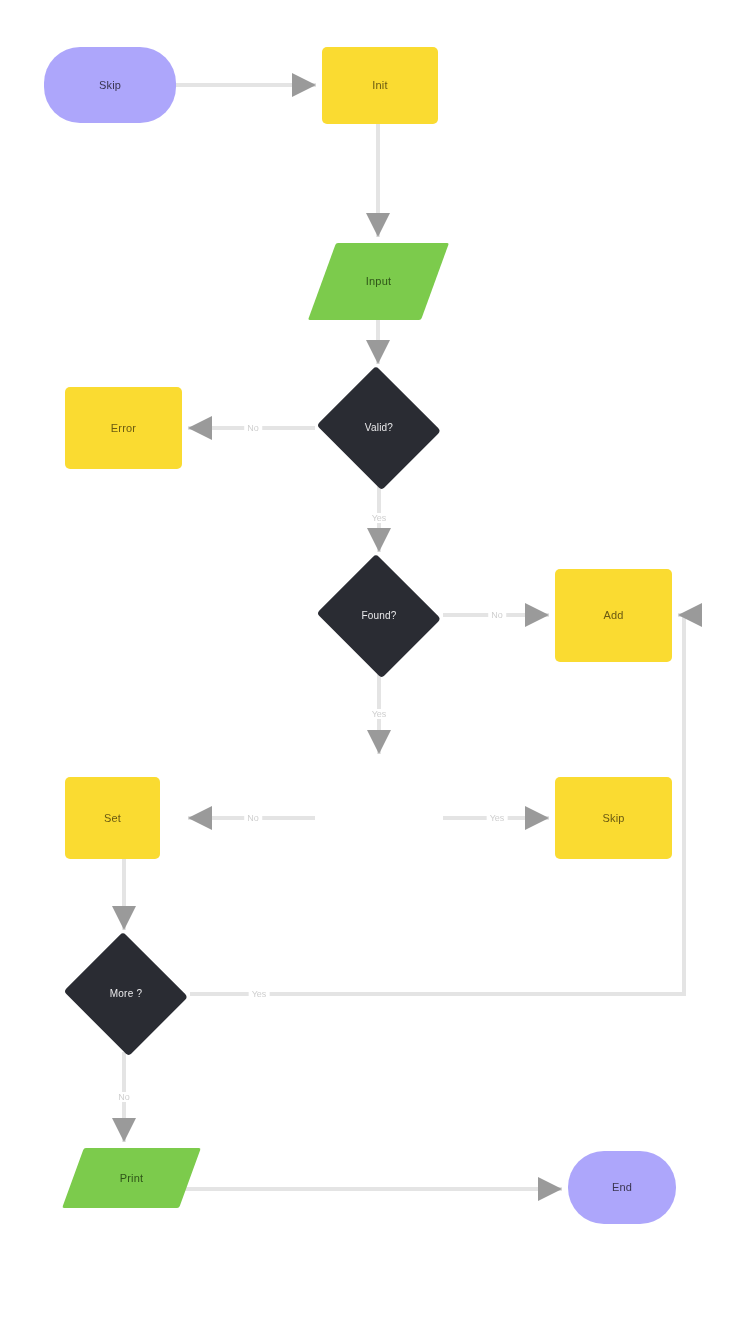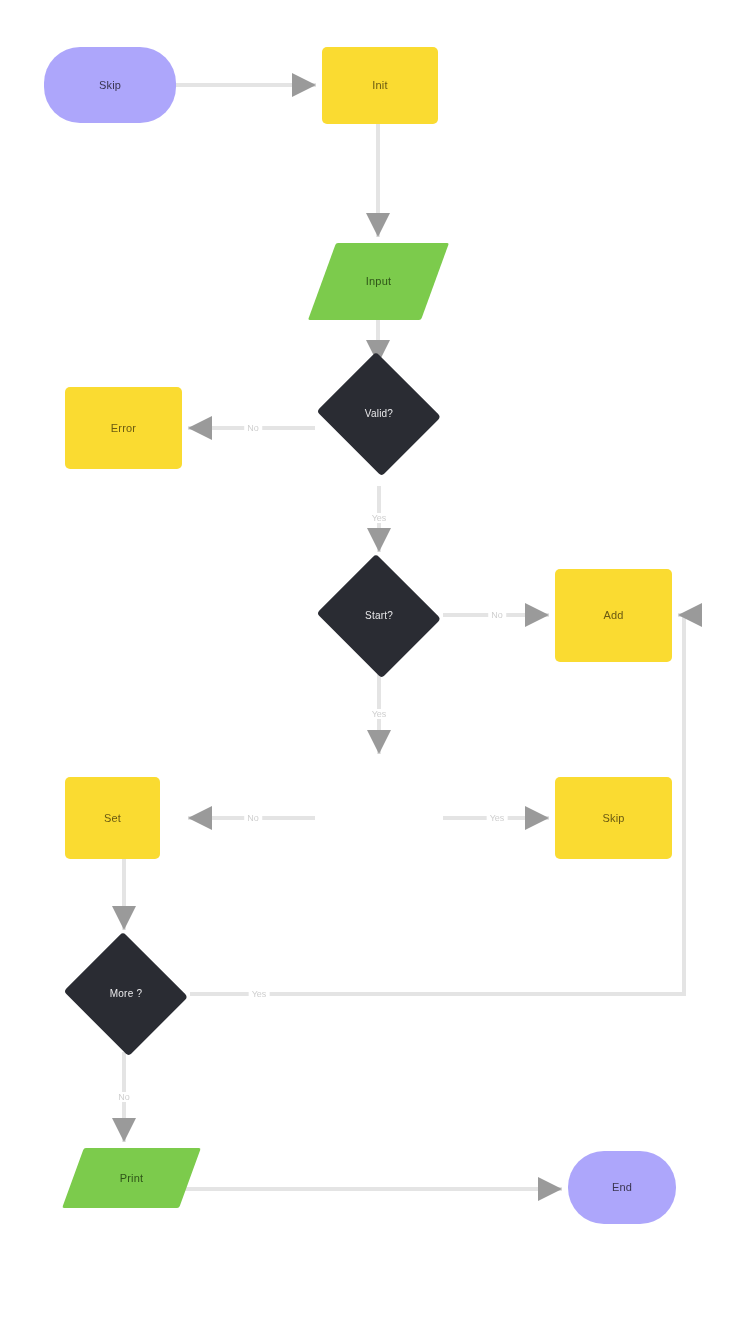--- a/index.html
+++ b/index.html
@@ -145,32 +145,32 @@
 
   <div class="node n-process" style="left:322px; top:47px; width:116px; height:77px;">
     <span class="label">Init</span>
   </div>
 
   <div class="node n-io" style="left:322px; top:243px; width:113px; height:77px; background:transparent;">
     <span class="skew"></span>
     <span class="label">Input</span>
   </div>
 
-  <div class="node n-decision" style="left:315px; top:356px; width:128px; height:116px;">
+  <div class="node n-decision" style="left:315px; top:370px; width:128px; height:116px;">
     <span class="diamond"></span>
     <span class="label">Valid?</span>
   </div>
 
   <div class="node n-process" style="left:65px; top:387px; width:117px; height:82px;">
     <span class="label">Error</span>
   </div>
 
   <div class="node n-decision" style="left:315px; top:558px; width:128px; height:116px;">
     <span class="diamond"></span>
-    <span class="label">Start?</span>
+    <span class="label">Found?</span>
   </div>
 
   <div class="node n-process" style="left:555px; top:569px; width:117px; height:93px;">
     <span class="label">Add</span>
   </div>
 
 
   <div class="node n-process" style="left:65px; top:777px; width:95px; height:82px;">
     <span class="label">Set</span>
   </div>

